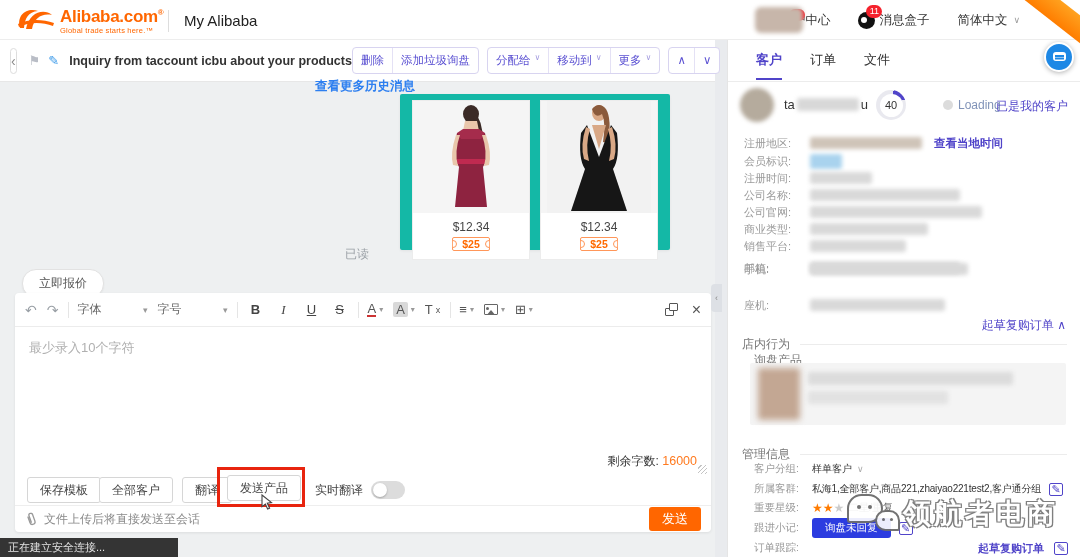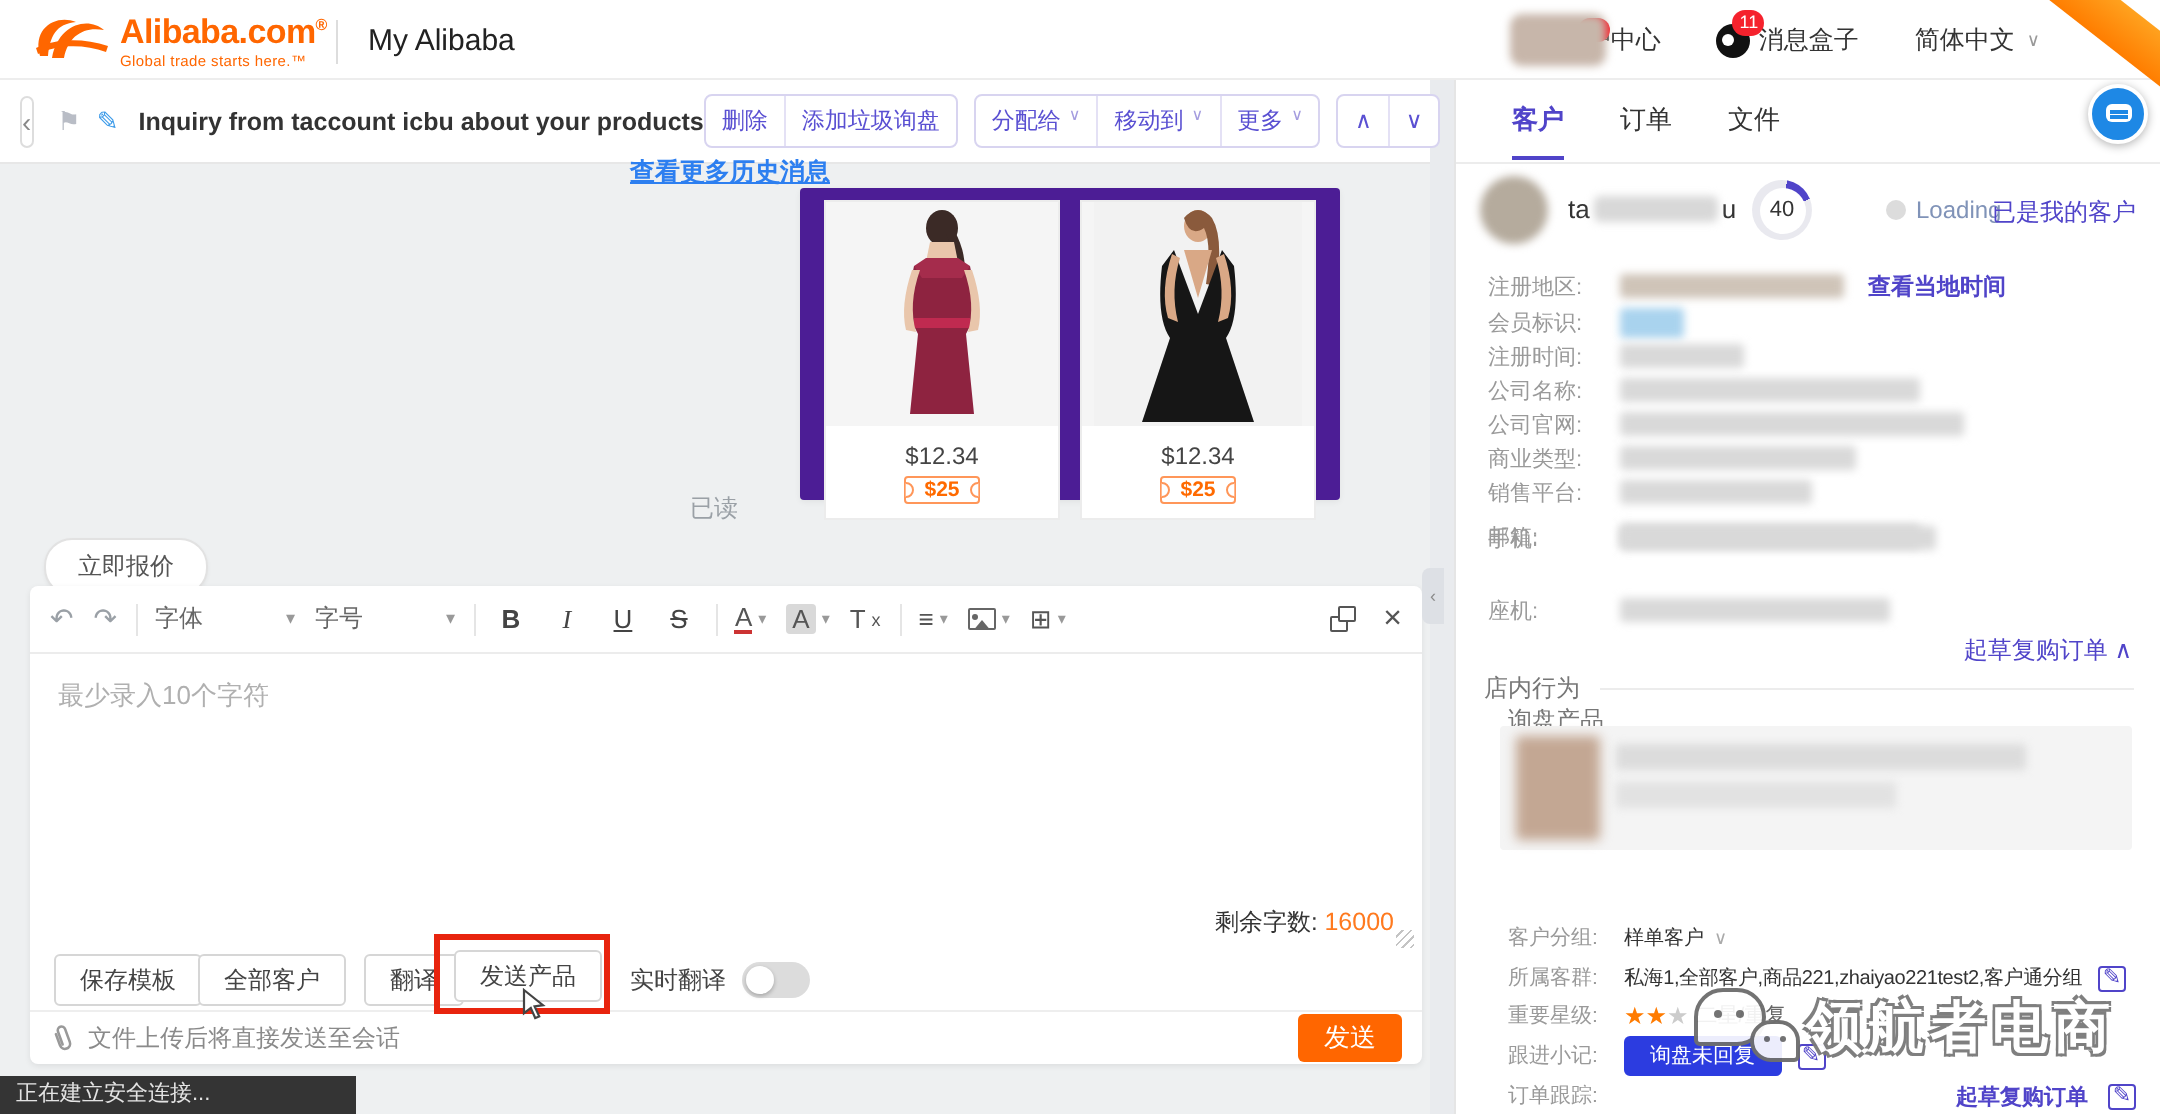--- a/index.html
+++ b/index.html
@@ -38,22 +38,22 @@
   .back-btn { width:26px; height:26px; border:1px solid #ddd; border-radius:4px; background:#fff; color:#888; font-size:14px; display:flex; align-items:center; justify-content:center; margin-left:10px; cursor:pointer; }
   .flag-icon { color:#b9bdc6; font-size:13px; margin-left:12px; }
   .compose-icon { color:#3d9be9; font-size:13px; margin-left:8px; cursor:pointer; }
   .msg-title { font-size:12.5px; font-weight:600; color:#333; margin-left:10px; white-space:nowrap; }
   .tb-groups { margin-left:auto; margin-right:16px; display:flex; gap:8px; }
   .btn-group { display:flex; border:1px solid #d8d4f0; border-radius:4px; background:#fff; overflow:hidden; }
   .pbtn { padding:5px 8px; font-size:11.5px; color:#5a50d2; border-left:1px solid #e4e1f5; cursor:pointer; display:flex; align-items:flex-start; gap:4px; white-space:nowrap; }
   .pbtn:first-child { border-left:none; }
   .pbtn .caret { font-size:8px; color:#a49cdf; }
 
-  .history-link { position:absolute; left:315px; top:38px; font-size:12.5px; font-weight:600; color:#2d7ff0; cursor:pointer;text-decoration:underline; }
-  .msg-card { position:absolute; left:400px; top:54px; width:270px; height:156px; background:#4c1d95; border-radius:2px; box-shadow:0 1px 3px rgba(0,0,0,0.06); display:flex; gap:10px; justify-content:center; padding-top:6px; }
+  .history-link { position:absolute; left:315px; top:38px; font-size:12.5px; font-weight:600; color:#2d7ff0; cursor:pointer; }
+  .msg-card { position:absolute; left:400px; top:54px; width:270px; height:156px; background:#14b8a6; border-radius:2px; box-shadow:0 1px 3px rgba(0,0,0,0.06); display:flex; gap:10px; justify-content:center; padding-top:6px; }
   .tile { width:118px; height:160px; border:1px solid #ececec; background:#fff; text-align:center; }
   .tile-img { width:116px; height:112px; background:#f5f5f5; }
   .tile-price { font-size:12px; color:#444; margin-top:3px; }
   .coupon { display:inline-block; margin-top:2px; border:1.5px solid #ff9659; border-radius:2px; color:#ff6a00; font-size:10.5px; font-weight:bold; padding:0px 9px; position:relative; }
   .coupon::before,.coupon::after { content:""; position:absolute; top:50%; width:6px; height:6px; background:#fff; border:1.5px solid #ff9659; border-radius:50%; transform:translateY(-50%); }
   .coupon::before { left:-4px; clip-path:inset(0 0 0 45%); }
   .coupon::after { right:-4px; clip-path:inset(0 45% 0 0); }
   .read-status { position:absolute; left:345px; top:206px; font-size:12px; color:#9aa0a6; }
   .quote-btn { position:absolute; left:22px; top:229px; background:#fff; border:1px solid #e2e2e2; border-radius:14px; padding:5px 16px; font-size:12px; color:#555; box-shadow:0 1px 2px rgba(0,0,0,0.05); cursor:pointer; }
 
@@ -428,20 +428,24 @@
       <span>店内行为</span>
         <span class="sec-line"></span>
     </div>
     <div class="sub-label" style="top:312px;">询盘产品</div>
     <div class="prod-box">
       <span class="pb-img blur"></span>
       <span class="pb-l1 blur2"></span>
       <span class="pb-l2 blur2"></span>
     </div>
 
+    <div class="sec-head" style="top:406px;">
+      <span>管理信息</span>
+        <span class="sec-line"></span>
+    </div>
 
     <div class="m-row" style="top:422px;">
       <span class="m-label">客户分组:</span>
       <span class="m-val">样单客户</span>
       <span class="m-caret">∨</span>
     </div>
     <div class="m-row" style="top:442px;">
       <span class="m-label">所属客群:</span>
       <span class="seg-val">私海1,全部客户,商品221,zhaiyao221test2,客户通分组</span>
       <span class="edit-icon">✎</span>

